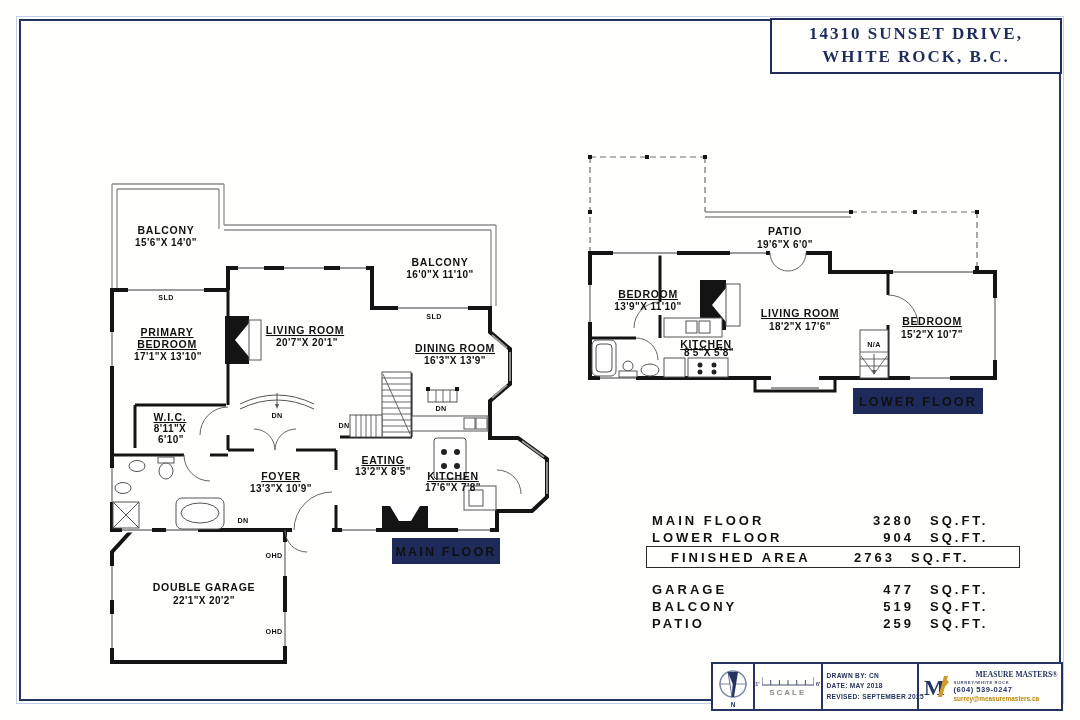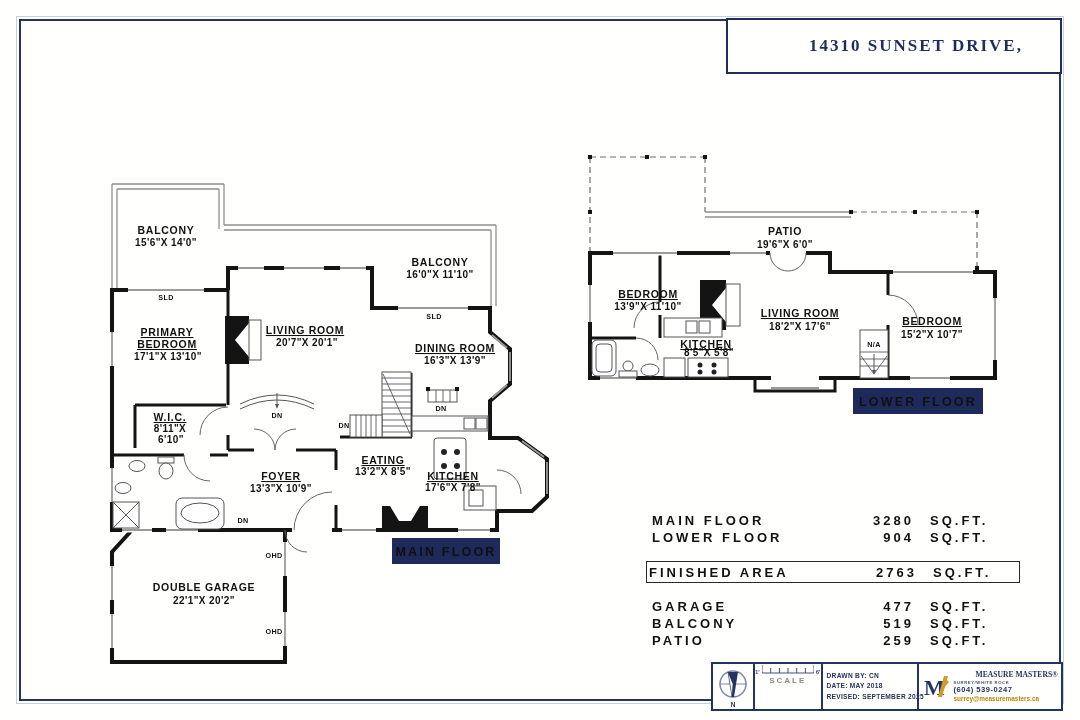--- a/index.html
+++ b/index.html
@@ -10,21 +10,21 @@
   .frame {
     position:absolute; inset:19px; border:2.5px solid #24335f;
     outline:1px solid #c3cfe2; outline-offset:2px; pointer-events:none;
   }
   
   .address {
     position:absolute; top:18px; right:18px; width:288px; height:52px;
     border:2.5px solid #1f2c5c; display:flex; flex-direction:column;
     align-items:center; justify-content:center; background:#fffffd;
     color:#1f2c5c; font-family:"Liberation Serif", serif; font-weight:bold;
-    font-size:17px; letter-spacing:2px; line-height:1.35; text-align:center;padding-left:44px;
+    font-size:17px; letter-spacing:2px; line-height:1.35; text-align:center;
   }
   
   svg.plan { position:absolute; left:0; top:0; }
   svg.plan text { font-family:"Liberation Sans", sans-serif; fill:#101010; }
   .rn { font-size:10.5px; font-weight:bold; letter-spacing:0.7px; text-anchor:middle; text-decoration:underline; }
   .on { font-size:10.5px; font-weight:bold; letter-spacing:0.7px; text-anchor:middle; }
   .dm { font-size:10px;  font-weight:bold; letter-spacing:0.4px; text-anchor:middle; }
   .an { font-size:7.2px; font-weight:bold; text-anchor:middle; letter-spacing:0.3px; }
   .tag { font-size:12.5px; font-weight:bold; fill:#ffffff; letter-spacing:2.2px; text-anchor:middle; }
   .wall   { stroke:#141414; stroke-width:4; fill:none; }
@@ -40,51 +40,52 @@
   .blk    { fill:#141414; stroke:none; }
   
   .area-table {
     position:absolute; left:652px; top:512px; width:362px;
     font-weight:bold; font-size:13px; letter-spacing:3px; color:#111;
   }
   .arow { display:flex; align-items:center; height:17px; }
   .arow .lbl  { flex:1; white-space:nowrap; }
   .arow .num  { width:62px; text-align:right; }
   .arow .unit { width:84px; margin-left:16px; }
-  .arow.boxed { border:1.7px solid #2a2a2a; height:20px; margin:15px -6px; padding:0 2px; }
+  .arow.boxed { border:1.7px solid #2a2a2a; height:20px; margin:0 -6px; padding:0 24px; }
   .arow.gap   { margin-top:13px; }
   
   .titlestrip {
     position:absolute; left:711px; top:662px; width:352px; height:49px;
     border:2px solid #24335f; display:flex; background:#fffffd; box-sizing:border-box;
   }
   .ts-cell { border-left:2px solid #24335f; height:100%; box-sizing:border-box; }
   .ts-cell:first-child { border-left:none; }
   .ts-compass { width:44px; display:flex; align-items:center; justify-content:center; }
-  .ts-scale   { width:84px; display:flex; flex-direction:column; align-items:center; }
+  .ts-scale   { width:84px; display:flex; flex-direction:column; align-items:center; justify-content:center; }
   .ruler-row  { display:flex; align-items:flex-end; gap:2px; }
   .ruler-row span { font-size:6px; font-weight:bold; color:#44506e; }
   .scale-label { font-size:8px; font-weight:bold; color:#8a8a8a; letter-spacing:2px; margin-top:1px; }
   .ts-drawn { width:96px; padding:5px 4px; display:flex; flex-direction:column; justify-content:center; }
   .ts-drawn div { font-size:6.6px; font-weight:bold; color:#24335f; letter-spacing:0.3px; line-height:1.55; white-space:nowrap; }
   .ts-logo { flex:1; display:flex; align-items:center; gap:3px; padding:3px 4px; }
   .logo-col { display:flex; flex-direction:column; line-height:1.25; }
   .logo-company { font-family:"Liberation Serif", serif; font-weight:bold; font-size:7.6px; color:#24335f; white-space:nowrap;margin-left:22px; }
   .logo-tagline { font-size:4.2px; font-weight:bold; color:#44506e; letter-spacing:0.6px; }
   .logo-phone   { font-size:7.6px; font-weight:bold; color:#24335f; letter-spacing:0.5px; }
   .logo-email   { font-size:6.4px; font-weight:bold; color:#b8860b; }
 </style>
 </head>
 <body>
 
 <div id="page">
   <div class="frame"></div>
 
   <div class="address">
     <div>14310 SUNSET DRIVE,</div>
+    <div>WHITE ROCK, B.C.</div>
   </div>
 
   <svg class="plan" width="1080" height="720" viewBox="0 0 1080 720">
 
     <g>
       <path class="rail" d="M112,184 H224 M112,184 V288 M117,189 H219 M117,189 V288
                             M224,184 V225 M219,189 V229
                             M224,225 H496 M224,230 H491 M496,225 V306 M491,230 V306"></path>
     </g>
 

